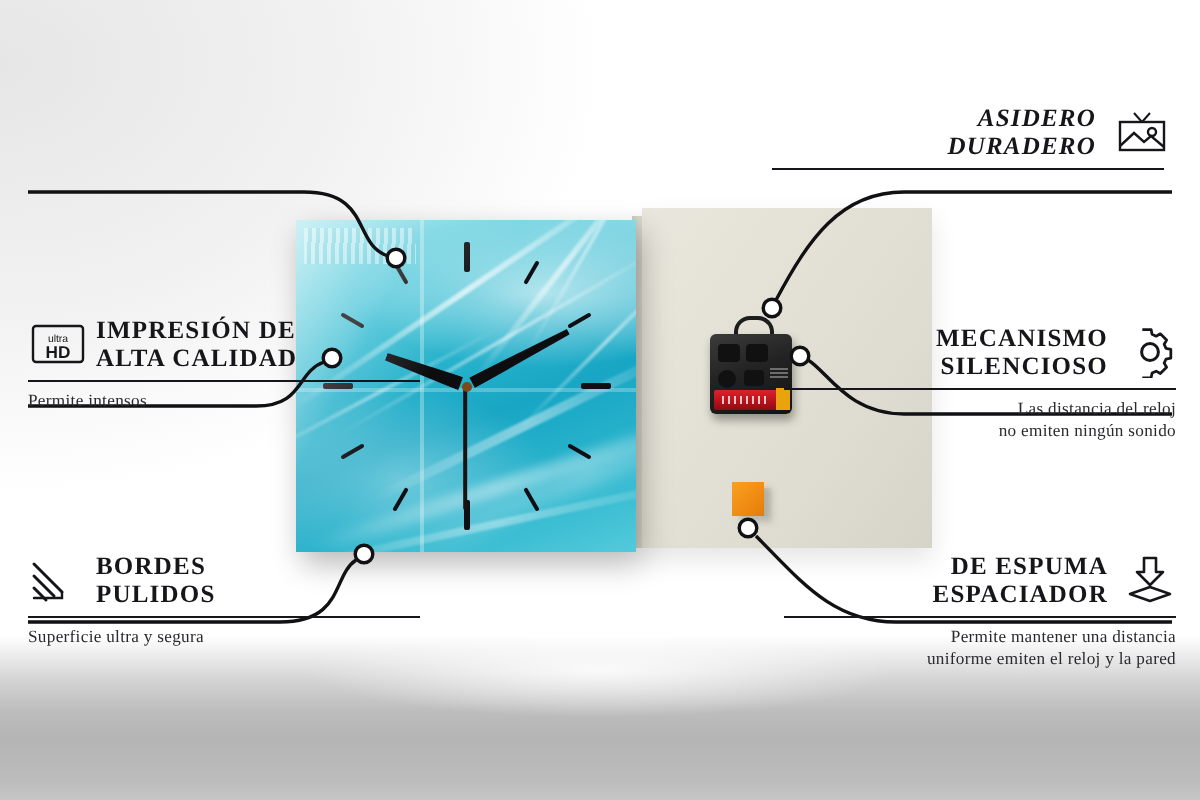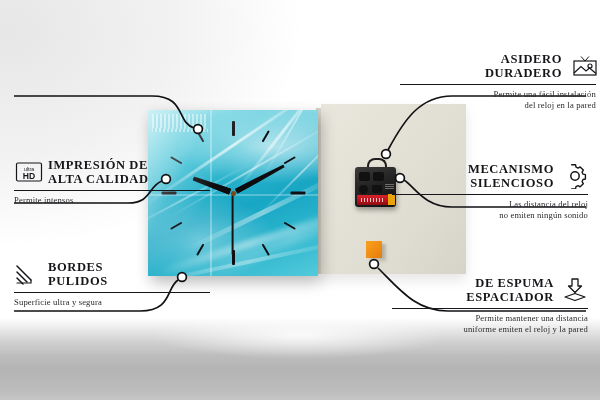--- a/index.html
+++ b/index.html
@@ -301,22 +301,22 @@
     width: 26px;
     height: 26px;
     flex: 0 0 26px;
     display: block;
   }
   .ico svg { display: block; }
 
   
   #f-vidrio      { left: 14px;  top: 52px;  width: 196px; }
   #f-impresion   { left: 14px;  top: 158px; width: 196px; }
-  #f-bordes      { left: 14px;  top: 260px; width: 196px; }
-  #f-asidero     { left: 400px; top: 52px;  width: 196px; }
+  #f-bordes      { left: 14px;  top: 276px; width: 196px; }
+  #f-asidero     { left: 386px; top: 52px;  width: 196px; font-style: italic; }
   #f-mecanismo   { left: 392px; top: 162px; width: 196px; }
   #f-espaciador  { left: 392px; top: 276px; width: 196px; }
 </style>
 </head>
 <body>
 
 <div id="stage">
 
   <div id="floor"></div>
   <div id="floor-glow"></div>
@@ -455,24 +455,20 @@
           <g fill="none" stroke="#16161a" stroke-width="1.2">
             <rect x="4" y="8" width="22" height="14"></rect>
             <path d="M15,8 L11,3.5 M15,8 L19,3.5" stroke-width="1"></path>
             <circle cx="20" cy="13" r="2"></circle>
             <path d="M4,20 L11,13.5 L16,18 L19.5,15 L26,20.5"></path>
           </g>
         </svg>
       </span>
     </div>
     <div class="rule"></div>
-    <div class="desc">
-      <div>Permite una fácil instalación</div>
-      <div>del reloj en la pared</div>
-    </div>
   </div>
 
   <div class="feature right" id="f-mecanismo">
     <div class="head">
       <div class="title">
         <div>MECANISMO</div>
         <div>SILENCIOSO</div>
       </div>
       <span class="ico">
         <svg width="26" height="26" viewBox="0 0 26 26">

